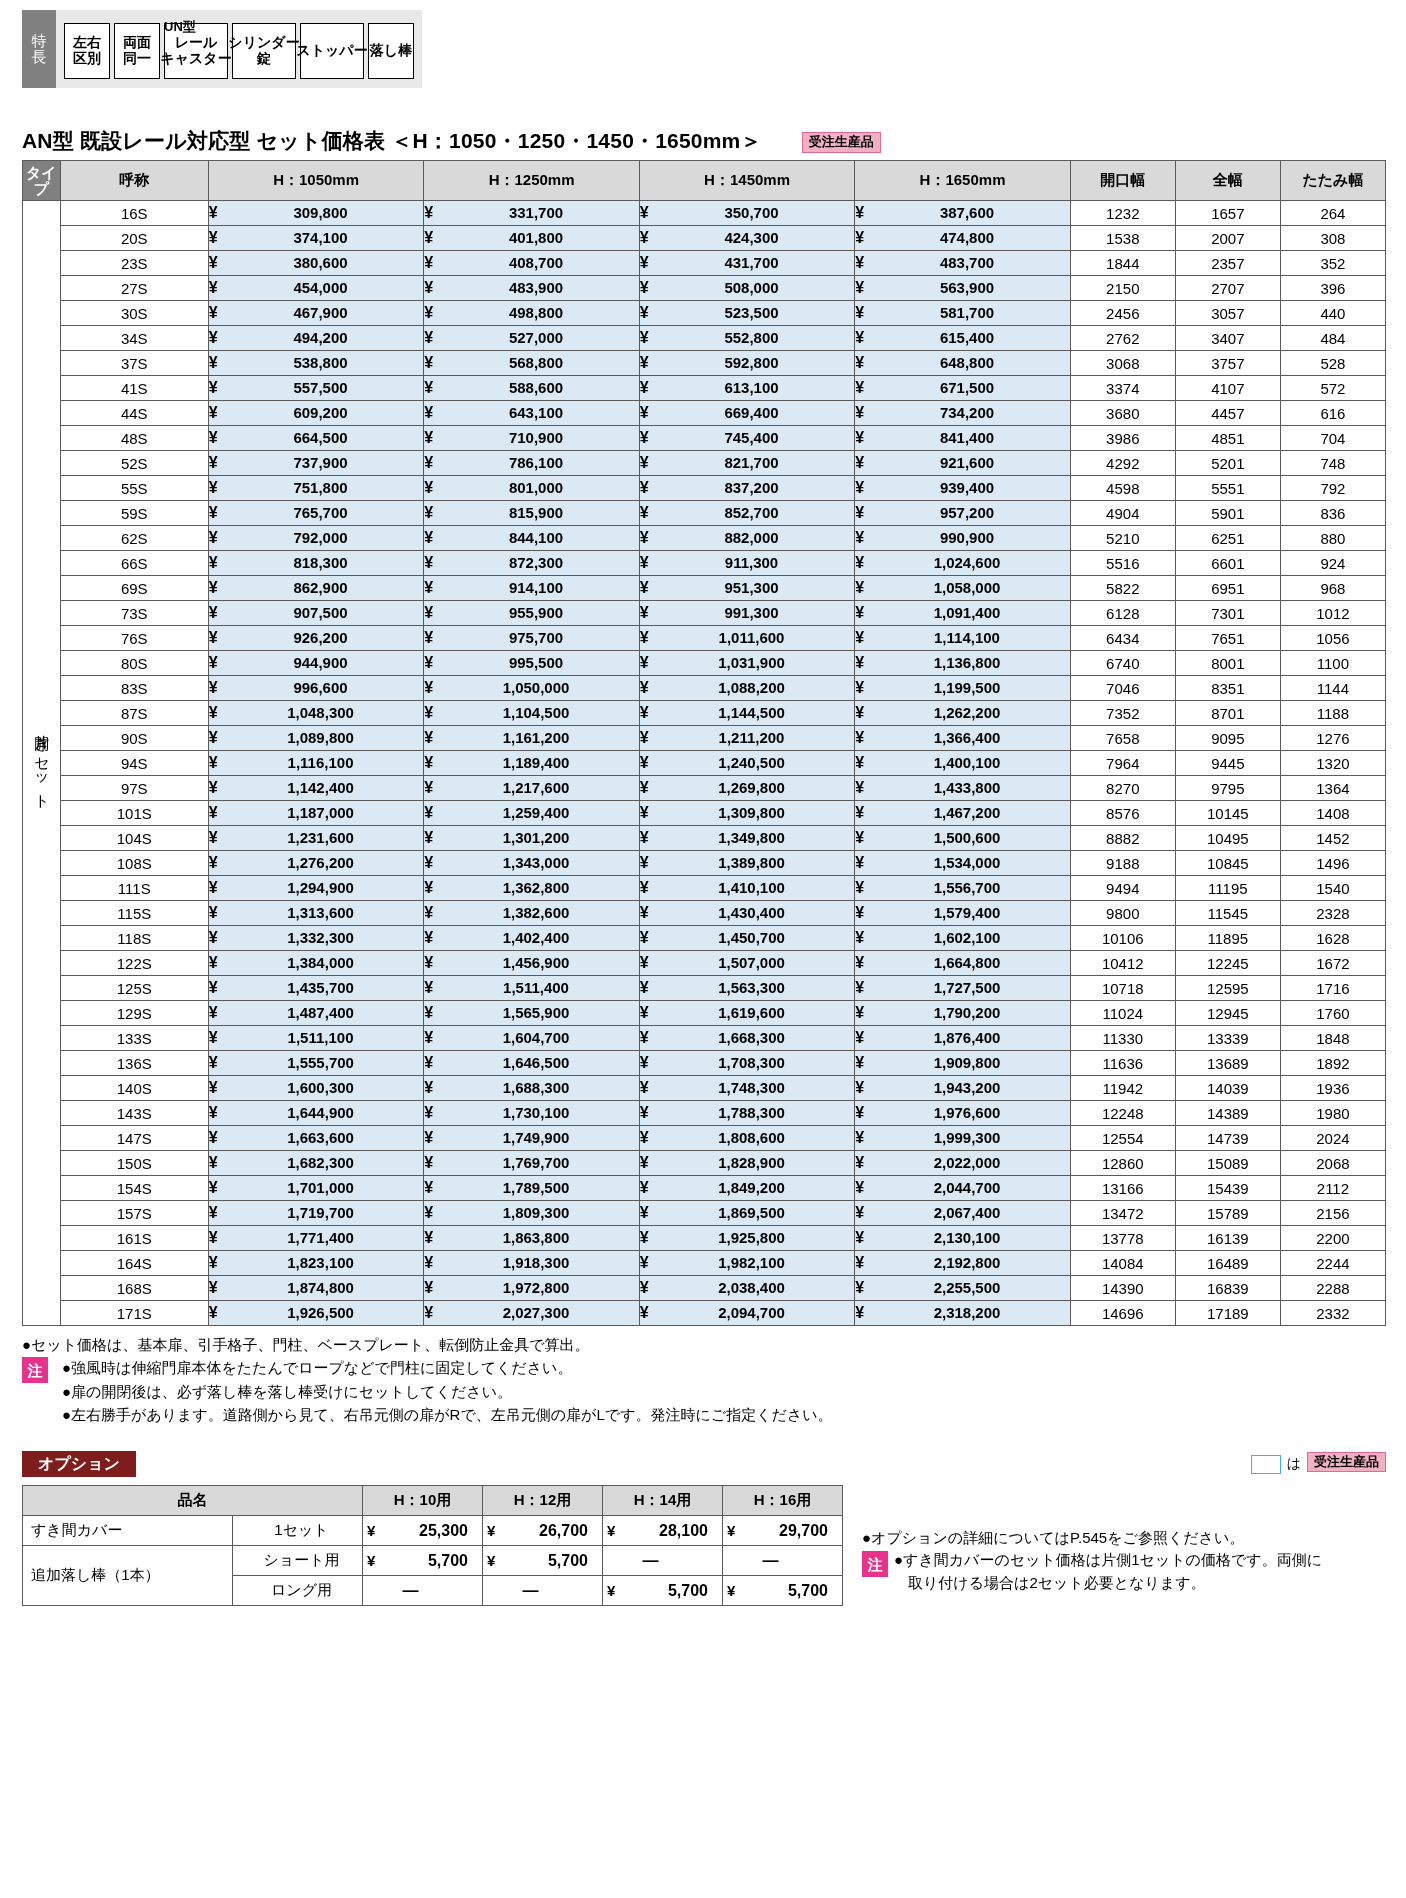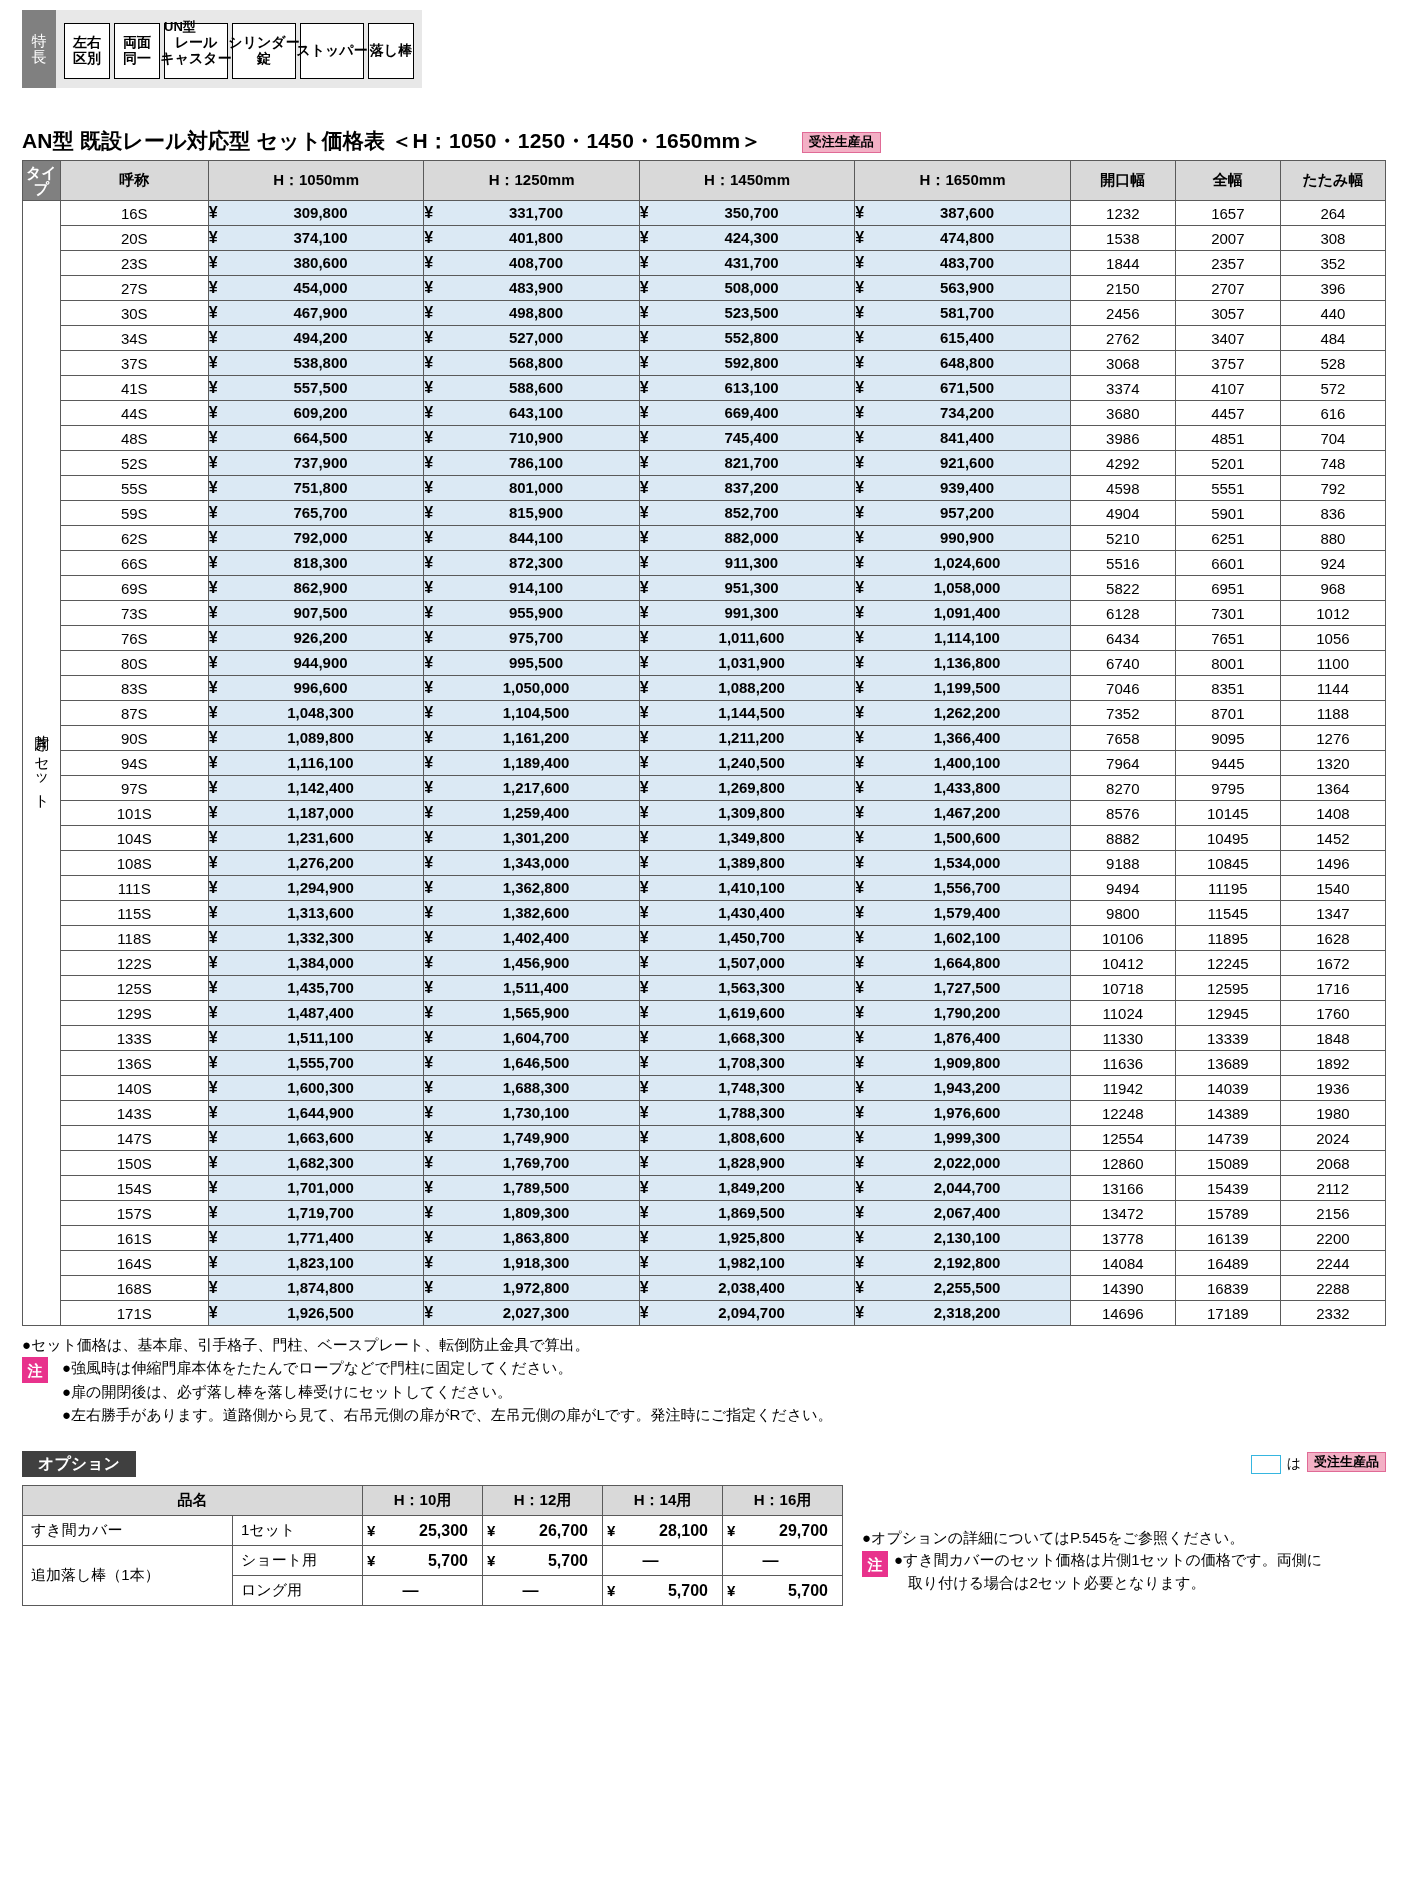--- a/index.html
+++ b/index.html
@@ -205,21 +205,21 @@
   .opt-header {
     position: absolute;
     left: 22px;
     top: 1451px;
     width: 1364px;
     display: flex;
     align-items: center;
     justify-content: space-between;
   }
   .opt-tag {
-    background: #404040;
+    background: #7f1d1d;
     color: #fff;
     font-size: 16px;
     font-weight: 700;
     padding: 3px 16px 4px 16px;
     line-height: 1.2;
   }
   .opt-legend {
     display: flex;
     align-items: center;
     gap: 6px;
@@ -254,21 +254,21 @@
     background: #d9d9d9;
     font-weight: 700;
   }
   table.opt td.optname {
     text-align: left;
     padding-left: 8px;
     font-size: 15px;
     margin-top: 16px;
   }
   table.opt td.optsub {
-    text-align: left;
+    text-align: center;
     padding-left: 8px;
     font-size: 15px;
   }
   table.opt td.optprice {
     text-align: right;
     padding-right: 14px;
     font-weight: 700;
     font-size: 16px;
     position: relative;
   }
@@ -656,21 +656,21 @@
           <td class="dim">1540</td>
         </tr>
         <tr>
           <td class="name">115S</td>
           <td class="price"><span class="yen">¥</span><span>1,313,600</span></td>
           <td class="price"><span class="yen">¥</span><span>1,382,600</span></td>
           <td class="price"><span class="yen">¥</span><span>1,430,400</span></td>
           <td class="price"><span class="yen">¥</span><span>1,579,400</span></td>
           <td class="dim">9800</td>
           <td class="dim">11545</td>
-          <td class="dim">1347</td>
+          <td class="dim">2328</td>
         </tr>
         <tr>
           <td class="name">118S</td>
           <td class="price"><span class="yen">¥</span><span>1,332,300</span></td>
           <td class="price"><span class="yen">¥</span><span>1,402,400</span></td>
           <td class="price"><span class="yen">¥</span><span>1,450,700</span></td>
           <td class="price"><span class="yen">¥</span><span>1,602,100</span></td>
           <td class="dim">10106</td>
           <td class="dim">11895</td>
           <td class="dim">1628</td>

